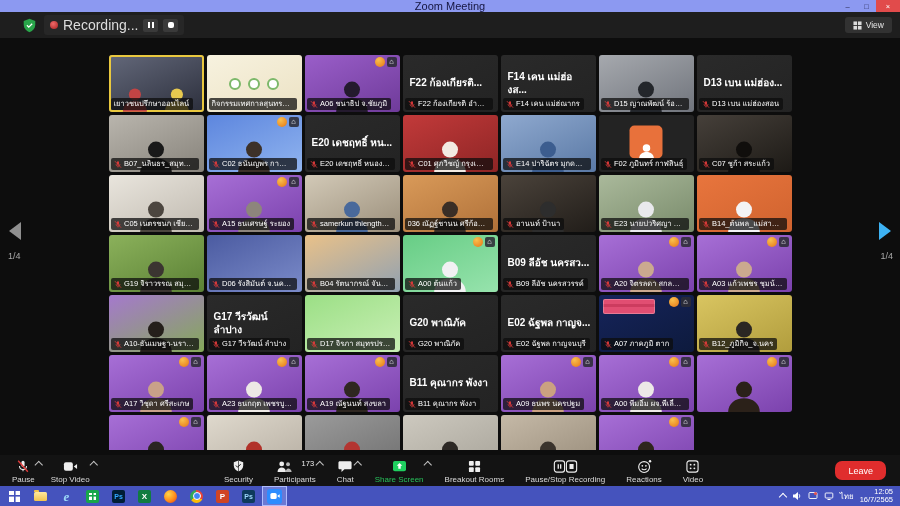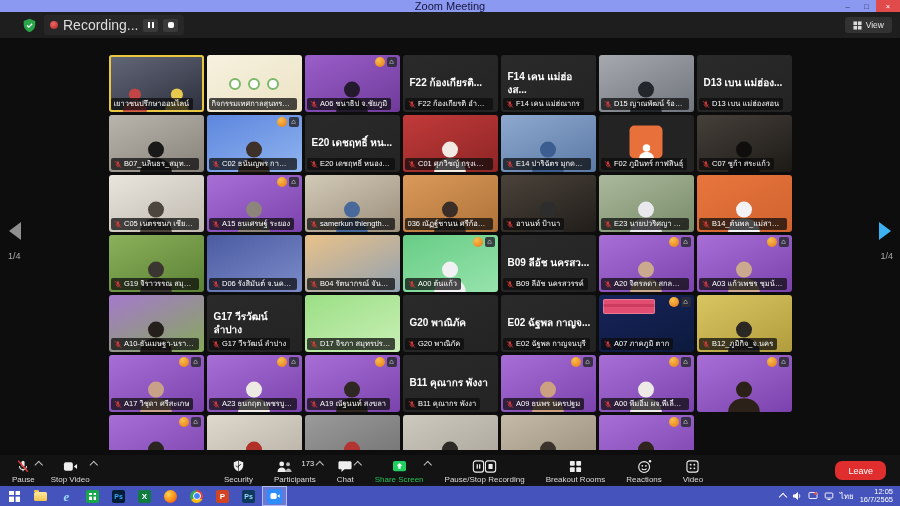--- a/index.html
+++ b/index.html
@@ -955,42 +955,42 @@
               <path d="M8 3.2l3 3H9.3v3.2H6.7V6.2H5z" fill="#fff"></path>
             </svg>
           </span>
         </span>
         <span class="lbl">Share Screen</span>
         <span class="chev"></span>
       </div>
       <div class="tbtn">
         <span class="ic">
           <span style="display:flex">
+            <svg width="13" height="13" viewBox="0 0 14 14">
+              <rect x="1" y="1" width="5.2" height="5.2" rx="1" fill="#eee"></rect>
+              <rect x="7.8" y="1" width="5.2" height="5.2" rx="1" fill="#eee"></rect>
+              <rect x="1" y="7.8" width="5.2" height="5.2" rx="1" fill="#eee"></rect>
+              <rect x="7.8" y="7.8" width="5.2" height="5.2" rx="1" fill="#eee"></rect>
+            </svg>
+          </span>
+        </span>
+        <span class="lbl">Breakout Rooms</span>
+      </div>
+      <div class="tbtn">
+        <span class="ic">
+          <span style="display:flex">
             <svg width="25" height="13" viewBox="0 0 26 14">
               <rect x="1" y="1" width="11" height="12" rx="2.5" fill="none" stroke="#eee" stroke-width="1.2"></rect>
               <path d="M5.2 4.5v5M7.8 4.5v5" stroke="#eee" stroke-width="1.4"></path>
               <rect x="14" y="1" width="11" height="12" rx="2.5" fill="none" stroke="#eee" stroke-width="1.2"></rect>
               <rect x="17.3" y="4.3" width="4.4" height="5.4" fill="#eee"></rect>
             </svg>
           </span>
         </span>
         <span class="lbl">Pause/Stop Recording</span>
-      </div>
-      <div class="tbtn">
-        <span class="ic">
-          <span style="display:flex">
-            <svg width="13" height="13" viewBox="0 0 14 14">
-              <rect x="1" y="1" width="5.2" height="5.2" rx="1" fill="#eee"></rect>
-              <rect x="7.8" y="1" width="5.2" height="5.2" rx="1" fill="#eee"></rect>
-              <rect x="1" y="7.8" width="5.2" height="5.2" rx="1" fill="#eee"></rect>
-              <rect x="7.8" y="7.8" width="5.2" height="5.2" rx="1" fill="#eee"></rect>
-            </svg>
-          </span>
-        </span>
-        <span class="lbl">Breakout Rooms</span>
       </div>
       <div class="tbtn">
         <span class="ic">
           <span style="display:flex">
             <svg width="15" height="15" viewBox="0 0 16 16">
               <circle cx="7.6" cy="8.6" r="5.8" fill="none" stroke="#eee" stroke-width="1.2"></circle>
               <circle cx="5.7" cy="7.3" r=".9" fill="#eee"></circle>
               <circle cx="9.5" cy="7.3" r=".9" fill="#eee"></circle>
               <path d="M5 10.2a3.4 3.4 0 0 0 5.2 0" stroke="#eee" fill="none" stroke-width="1.1"></path>
               <circle cx="13.9" cy="2.3" r="1.3" fill="#eee"></circle>

